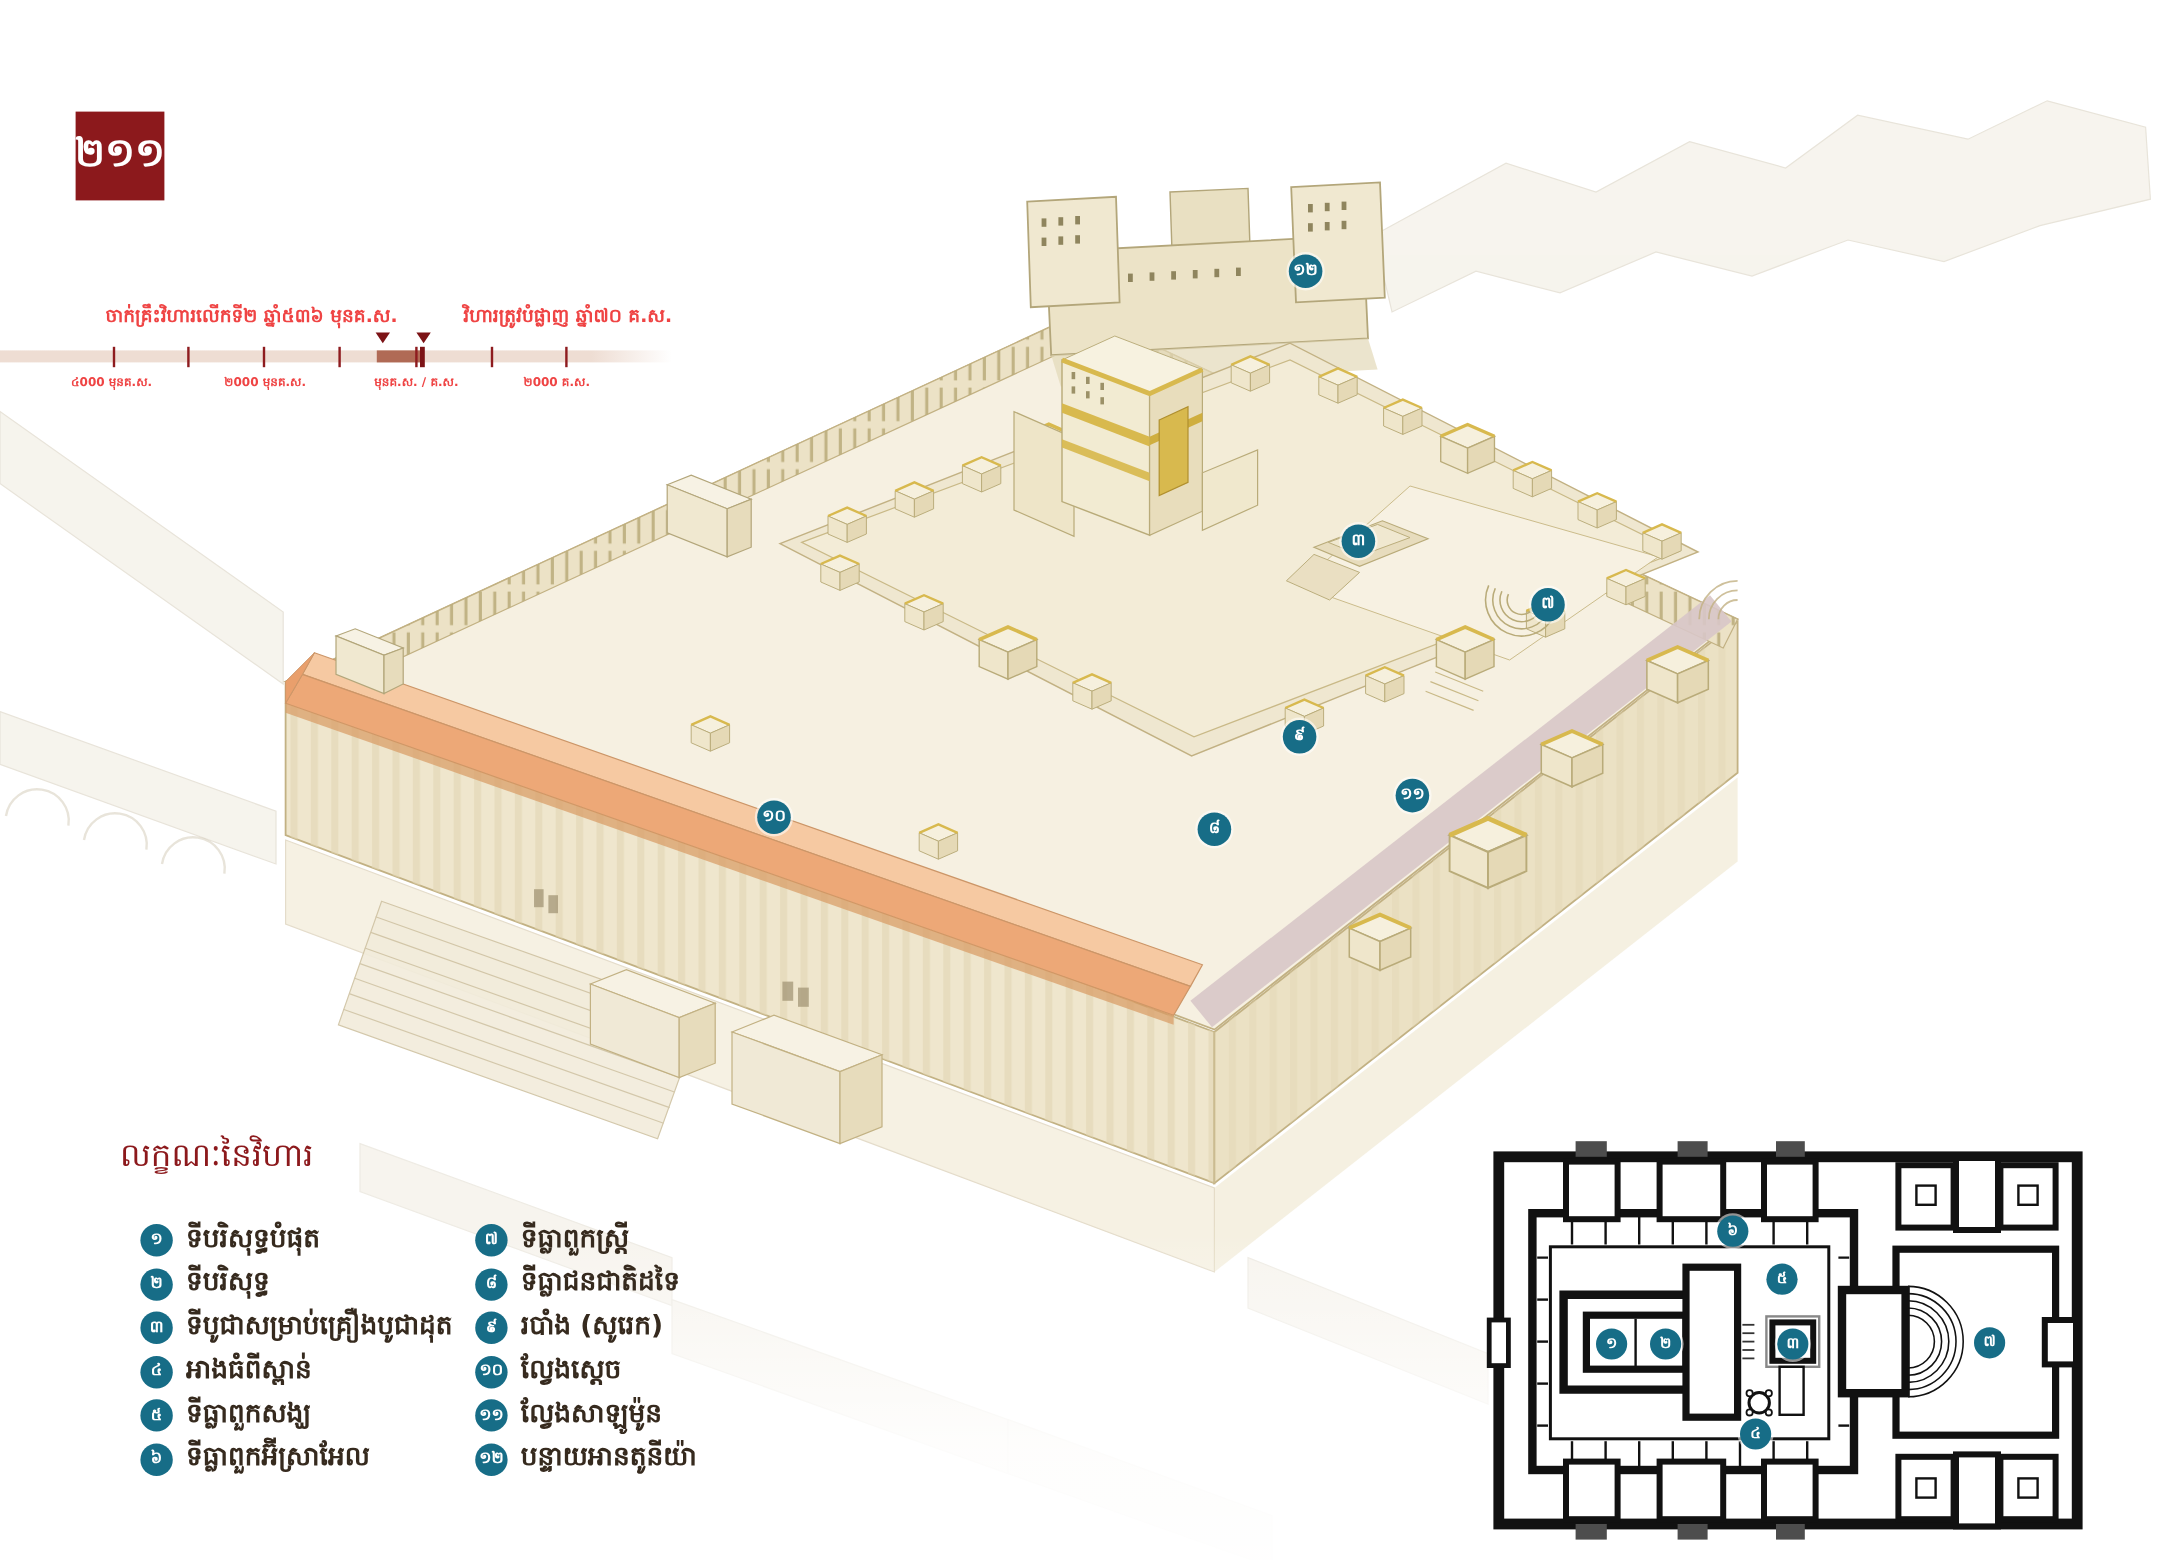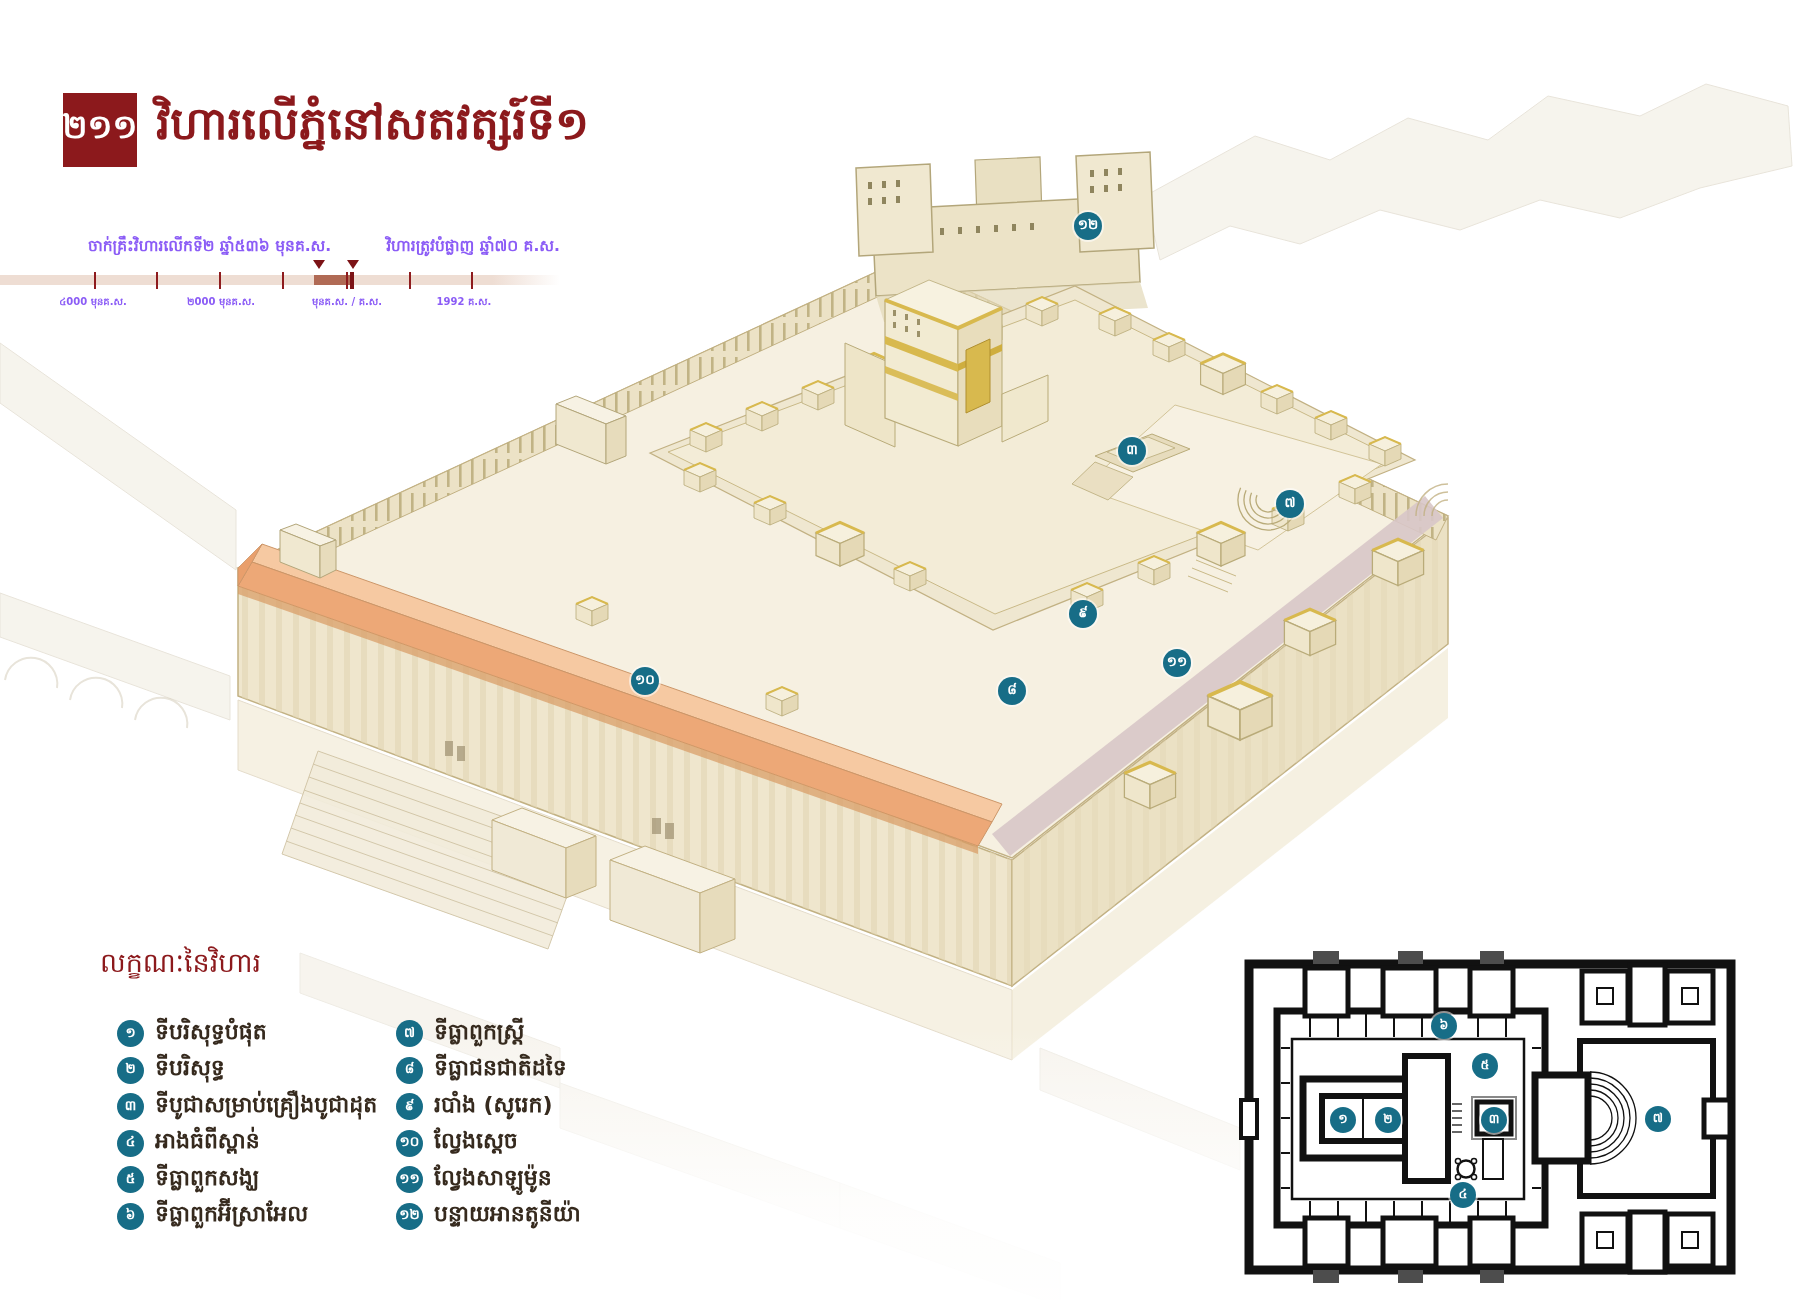--- a/index.html
+++ b/index.html
@@ -10,21 +10,21 @@
   .plan-svg{position:absolute;left:1235px;top:895px;z-index:3;}
 
   
   .badge{position:absolute;left:63px;top:45px;width:74px;height:74px;background:#8c191c;
          color:#fff;display:flex;align-items:center;justify-content:center;
          font-size:33px;font-weight:bold;z-index:5;}
   .page-title{position:absolute;left:156px;top:34px;height:92px;display:flex;align-items:center;
          color:#8c191c;font-size:45px;font-weight:bold;z-index:5;white-space:nowrap;}
 
   
-  .tl{position:absolute;left:0;top:185px;width:600px;height:100px;z-index:5;color:#8b5cf6;}
+  .tl{position:absolute;left:0;top:202px;width:600px;height:100px;z-index:5;color:#ef4444;}
   .tl .ev{position:absolute;top:3px;font-size:15.5px;font-weight:bold;white-space:nowrap;}
   .tl .ev1{left:88px;width:234px;text-align:right;}
   .tl .ev2{left:340px;width:220px;text-align:right;}
   .tl .tri{position:absolute;top:27px;width:0;height:0;border-left:6px solid transparent;
            border-right:6px solid transparent;border-top:9px solid #7c1316;}
   .tl .bar{position:absolute;left:0;top:42px;width:560px;height:10px;
            background:linear-gradient(to right,#eeddd3 0%,#eeddd3 88%,rgba(238,221,211,0) 100%);}
   .tl .hl{position:absolute;left:314px;top:42px;width:38px;height:10px;background:#b06a55;}
   .tl .endline{position:absolute;left:350px;top:39px;width:4px;height:17px;background:#7c1316;}
   .tl .tick{position:absolute;top:39px;width:2px;height:17px;background:#8e1b1e;}
@@ -370,41 +370,40 @@
     </g>
     <g fill="none" stroke="#111" stroke-width="2">
       <rect x="1597" y="940" width="16" height="16"></rect>
         <rect x="1682" y="940" width="16" height="16"></rect>
       <rect x="1597" y="1184" width="16" height="16"></rect>
         <rect x="1682" y="1184" width="16" height="16"></rect>
     </g>
   </svg>
 
   <div class="badge">២១១</div>
-  <div class="page-title">វិហារលើភ្នំនៅសតវត្សរ៍ទី១</div>
 
   <div class="tl">
     <div class="ev ev1">ចាក់គ្រឹះវិហារលើកទី២ ឆ្នាំ៥៣៦ មុនគ.ស.</div>
     <div class="ev ev2">វិហារត្រូវបំផ្លាញ ឆ្នាំ៧០ គ.ស.</div>
     <div class="tri" style="left:313px"></div>
     <div class="tri" style="left:347px"></div>
     <div class="bar"></div>
     <div class="hl"></div>
     <div class="endline"></div>
     <div class="tick" style="left:94px"></div>
     <div class="t tick" style="left:156px;position:absolute"></div>
     <div class="tick" style="left:219px"></div>
     <div class="tick" style="left:282px"></div>
     <div class="tick" style="left:346px"></div>
     <div class="tick" style="left:409px"></div>
     <div class="tick" style="left:471px"></div>
     <div class="tlabel" style="left:93px">៤000 មុនគ.ស.</div>
     <div class="tlabel" style="left:221px">២000 មុនគ.ស.</div>
     <div class="tlabel" style="left:347px">មុនគ.ស. / គ.ស.</div>
-    <div class="tlabel" style="left:464px">1992 គ.ស.</div>
+    <div class="tlabel" style="left:464px">២000 គ.ស.</div>
   </div>
 
   <div class="legend-heading">លក្ខណៈនៃវិហារ</div>
   <div class="legend-col c1">
     <div class="legend-item">
       <span class="lbadge">១</span>
       <span class="llabel">ទីបរិសុទ្ធបំផុត</span>
       </div>
     <div class="legend-item">
       <span class="lbadge">២</span>

